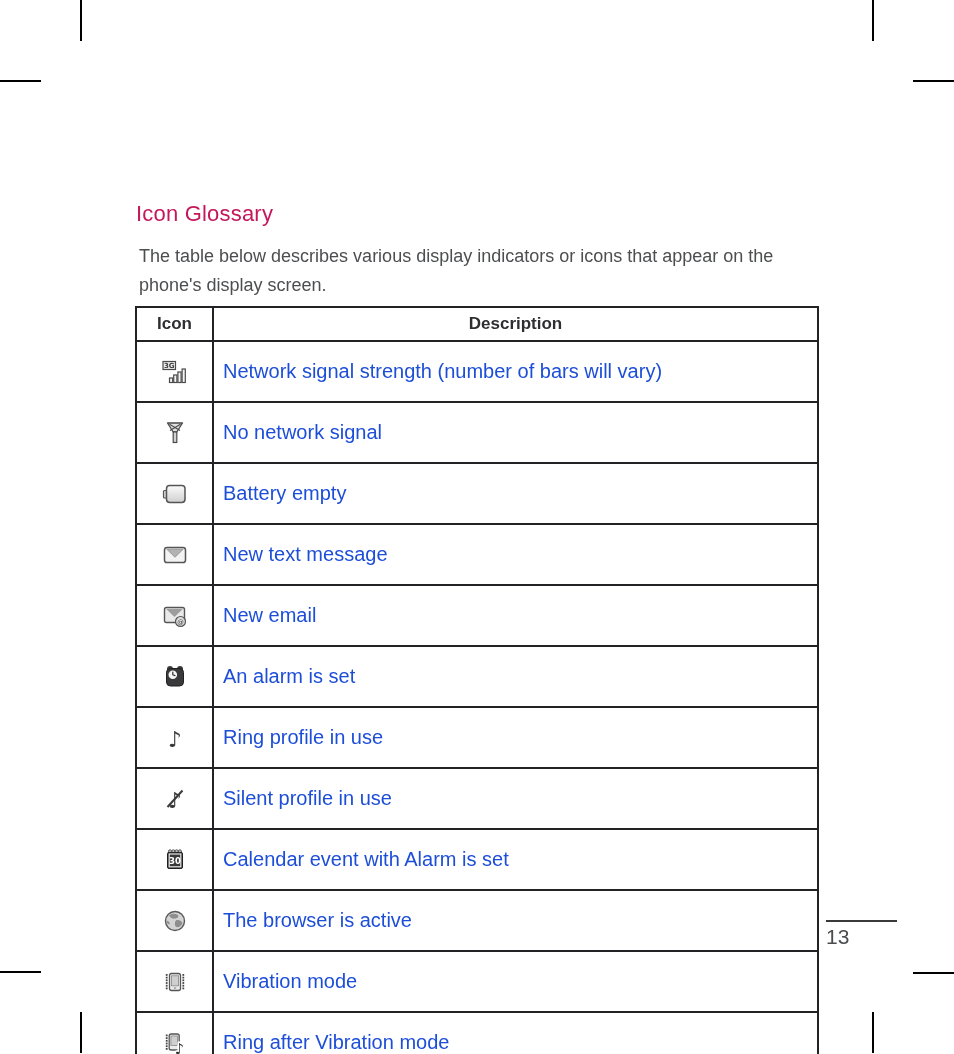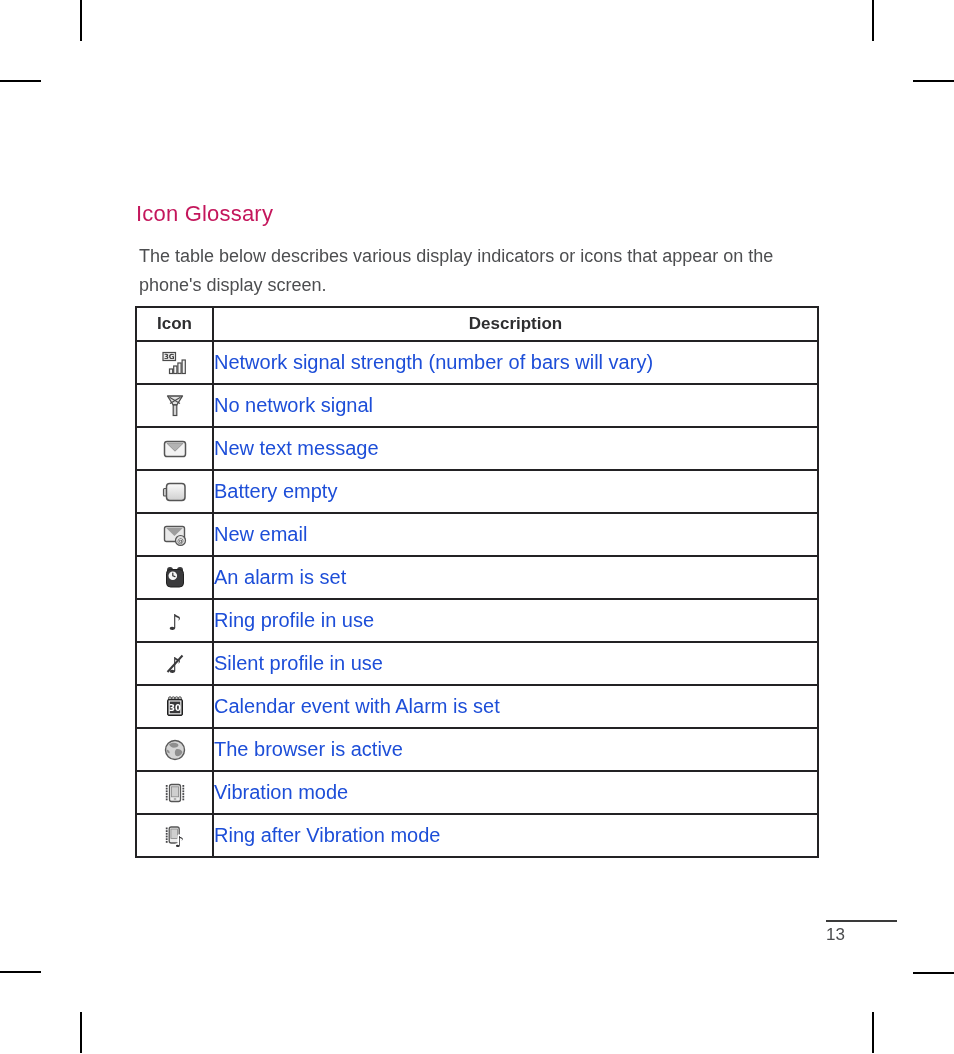--- a/index.html
+++ b/index.html
@@ -27,30 +27,30 @@
   }
   table.glossary, table.glossary th, table.glossary td{
     border:2px solid #232224;
   }
   table.glossary th{
     font-size:17px;font-weight:bold;color:#2e2e30;height:32px;
     padding:0;text-align:center;
   }
   th.col-icon{width:75px;text-align:center;}
   th.col-desc{padding-left:9px;}
-  table.glossary td{height:41px;padding:0;vertical-align:middle;}
+  table.glossary td{height:41px;padding:9px;vertical-align:middle;}
   td.cell-icon{text-align:center;}
   td.cell-desc{font-size:20px;color:#1d4ed8;padding-left:9px;}
   td.cell-icon svg{display:block;margin:0 auto;width:26px;height:26px;}
 
   .pagenum-rule{
     position:absolute;left:826px;top:920px;width:71px;height:1.5px;background:#3a3a3a;
   }
   .pagenum{
-    position:absolute;left:826px;top:925px;font-size:17px;color:#4b4c4e;
+    position:absolute;left:826px;top:925px;font-size:21px;color:#4b4c4e;
   }
 </style>
 </head>
 <body>
 
 <div class="page">
 
   <div class="crop v" style="left:80px;top:0;"></div>
   <div class="crop h" style="left:0;top:80px;"></div>
   <div class="crop v" style="left:872px;top:0;"></div>
@@ -93,41 +93,41 @@
           <path d="M7.5 4.2 L18 10.5 M18.5 4.2 L8 10.5" stroke="#4a4a4a" stroke-width="1.1"></path>
           <rect x="11.2" y="12" width="3.6" height="10.5" fill="#d2d2d2" stroke="#4a4a4a" stroke-width="1.2"></rect>
         </svg>
       </td>
       <td class="cell-desc">No network signal</td>
     </tr>
 
     <tr>
       <td class="cell-icon">
         <svg viewBox="0 0 26 26">
-          <rect x="2.5" y="5.5" width="21" height="15" rx="2.6" fill="#f3f3f3" stroke="#555" stroke-width="1.5"></rect>
-          <path d="M4.8 7.2 L21.2 7.2 L13 15.2 Z" fill="#b3b3b3" stroke="#8c8c8c" stroke-width="0.8"></path>
-        </svg>
-      </td>
-      <td class="cell-desc">New text message</td>
-    </tr>
-
-    <tr>
-      <td class="cell-icon">
-        <svg viewBox="0 0 26 26">
           <defs>
             <linearGradient id="bgrad" x1="0" y1="0" x2="0" y2="1">
               <stop offset="0" stop-color="#fbfbfb"></stop>
                   <stop offset="1" stop-color="#cfcfcf"></stop>
             </linearGradient>
           </defs>
           <rect x="1.5" y="9.5" width="4" height="7.5" rx="1" fill="#d6d6d6" stroke="#555" stroke-width="1.2"></rect>
           <rect x="4.5" y="4.5" width="18.5" height="17" rx="3.2" fill="url(#bgrad)" stroke="#555" stroke-width="1.5"></rect>
         </svg>
       </td>
       <td class="cell-desc">Battery empty</td>
+    </tr>
+
+    <tr>
+      <td class="cell-icon">
+        <svg viewBox="0 0 26 26">
+          <rect x="2.5" y="5.5" width="21" height="15" rx="2.6" fill="#f3f3f3" stroke="#555" stroke-width="1.5"></rect>
+          <path d="M4.8 7.2 L21.2 7.2 L13 15.2 Z" fill="#b3b3b3" stroke="#8c8c8c" stroke-width="0.8"></path>
+        </svg>
+      </td>
+      <td class="cell-desc">New text message</td>
     </tr>
 
     <tr>
       <td class="cell-icon">
         <svg viewBox="0 0 26 26">
           <rect x="2.5" y="4.5" width="20" height="15" rx="2" fill="#e9e9e9" stroke="#555" stroke-width="1.4"></rect>
           <path d="M4.2 6 L20.8 6 L12.5 14 Z" fill="#9d9d9d"></path>
           <circle cx="18.5" cy="18.5" r="5" fill="#dedede" stroke="#555" stroke-width="1.2"></circle>
           <text x="18.5" y="21" font-size="6.5" text-anchor="middle" fill="#333" font-family="DejaVu Sans, sans-serif">@</text>
         </svg>

